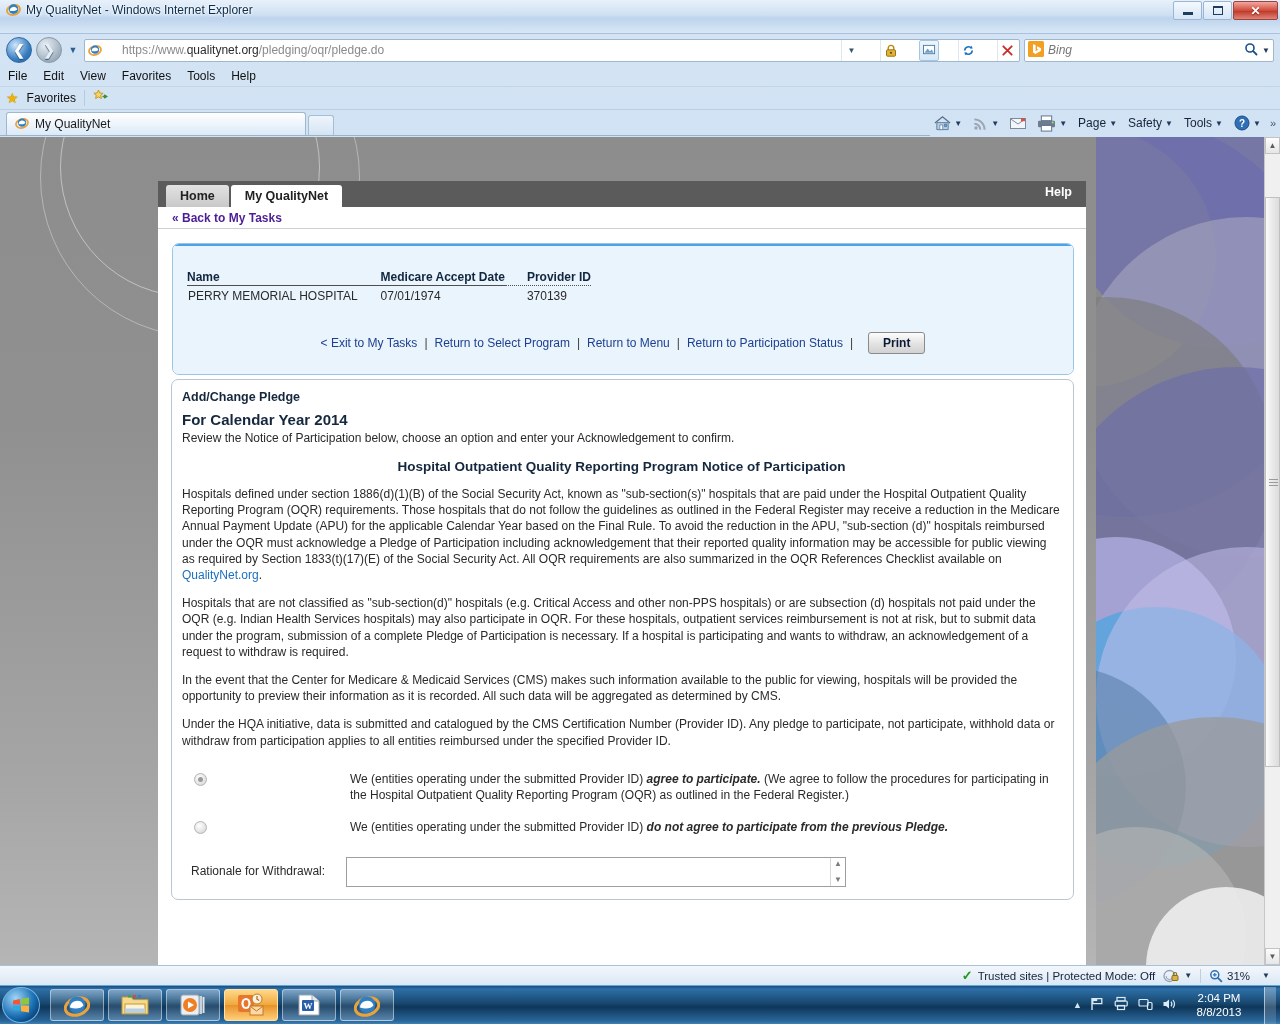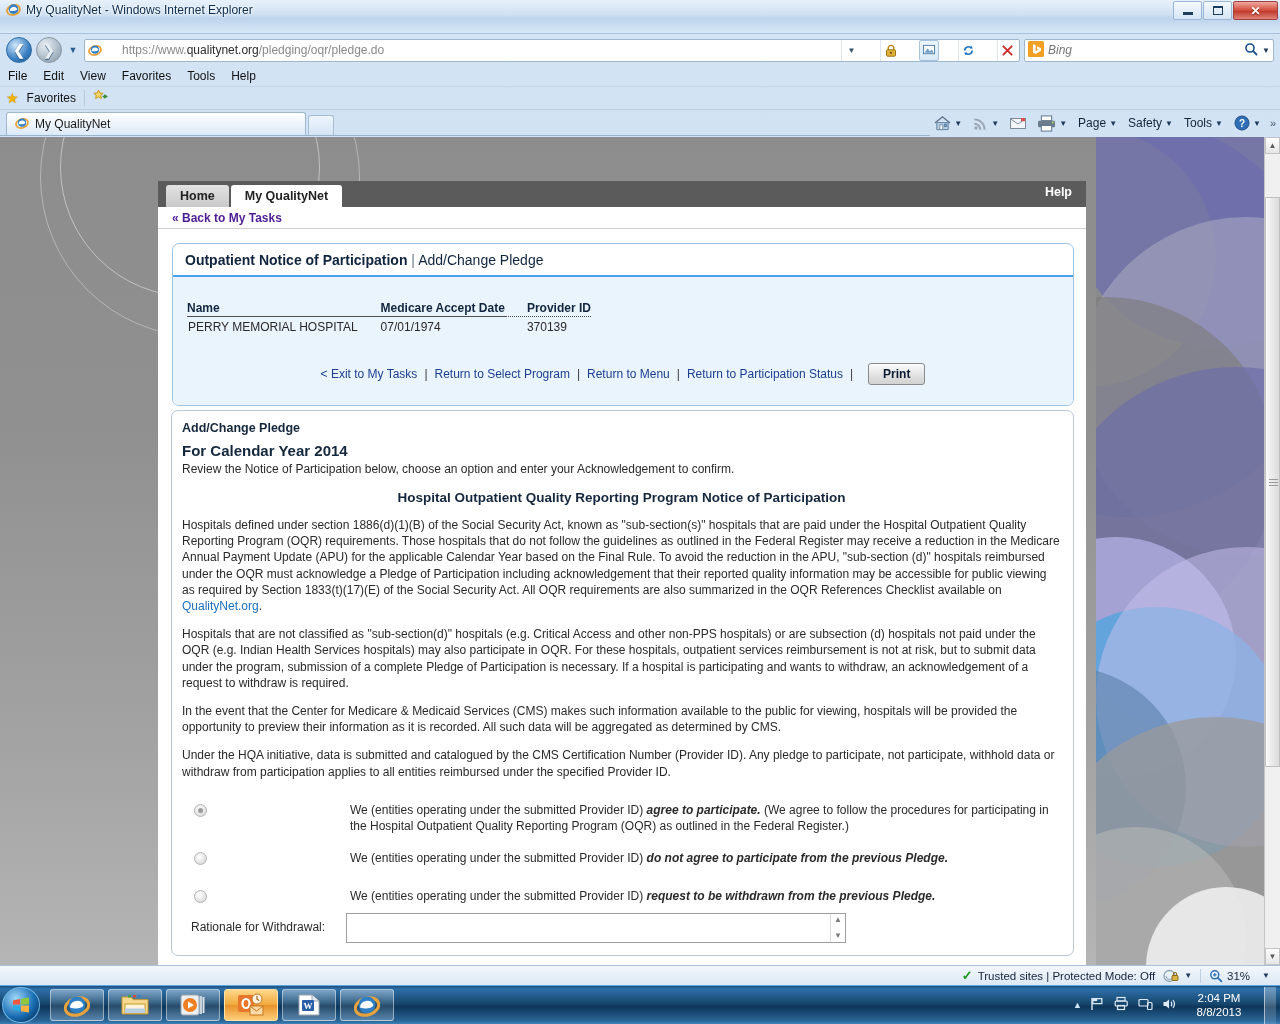--- a/index.html
+++ b/index.html
@@ -424,25 +424,20 @@
         <div class="ntab inactive">Home</div>
         <div class="ntab active">My QualityNet</div>
         <div class="help-link">Help</div>
       </div>
 
       <div class="breadcrumb-bar">
         <a href="#">« Back to My Tasks</a>
       </div>
 
       <div class="panel-outer">
-        <div class="panel-title">
-          <b>Outpatient Notice of Participation</b>
-          <span class="sep">|</span>
-          <span class="sub">Add/Change Pledge</span>
-        </div>
         <div class="panel-rule"></div>
 
         <div class="provider-area">
           <table class="ptable">
             <tbody>
                 <tr>
               <th class="u-solid">Name</th>
               <th class="u-solid pcol2">Medicare Accept Date</th>
               <th class="u-dot pcol3">Provider ID</th>
             </tr>
@@ -481,24 +476,20 @@
         <div class="para">Under the HQA initiative, data is submitted and catalogued by the CMS Certification Number (Provider ID). Any pledge to participate, not participate, withhold data or withdraw from participation applies to all entities reimbursed under the specified Provider ID.</div>
 
         <div class="options">
           <div class="opt-row">
             <span class="opt-radio on"></span>
             <span class="opt-text"><span>We (entities operating under the submitted Provider ID) </span><i>agree to participate.</i><span> (We agree to follow the procedures for participating in the Hospital Outpatient Quality Reporting Program (OQR) as outlined in the Federal Register.)</span></span>
           </div>
           <div class="opt-row" style="margin-bottom:22px;">
             <span class="opt-radio"></span>
             <span class="opt-text"><span>We (entities operating under the submitted Provider ID) </span><i>do not agree to participate from the previous Pledge.</i></span>
-          </div>
-          <div class="opt-row" style="margin-bottom:8px;">
-            <span class="opt-radio"></span>
-            <span class="opt-text"><span>We (entities operating under the submitted Provider ID) </span><i>request to be withdrawn from the previous Pledge.</i></span>
           </div>
         </div>
 
         <div class="rationale-row">
           <div class="rationale-label">Rationale for Withdrawal:</div>
           <div class="ta-wrap">
             <div class="ta-field"></div>
             <div class="ta-scroll">
               <span class="ta-arrow">▲</span>
               <span class="ta-arrow">▼</span>

